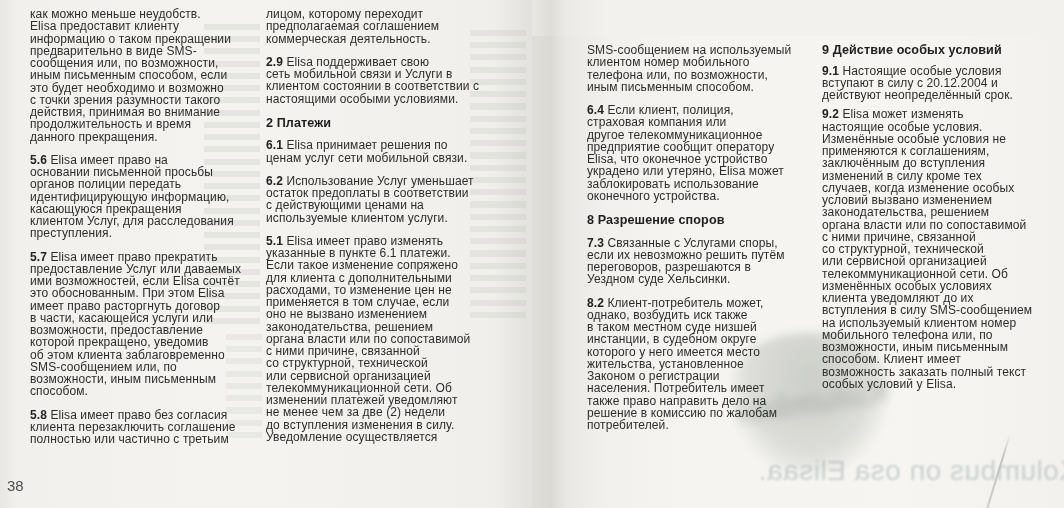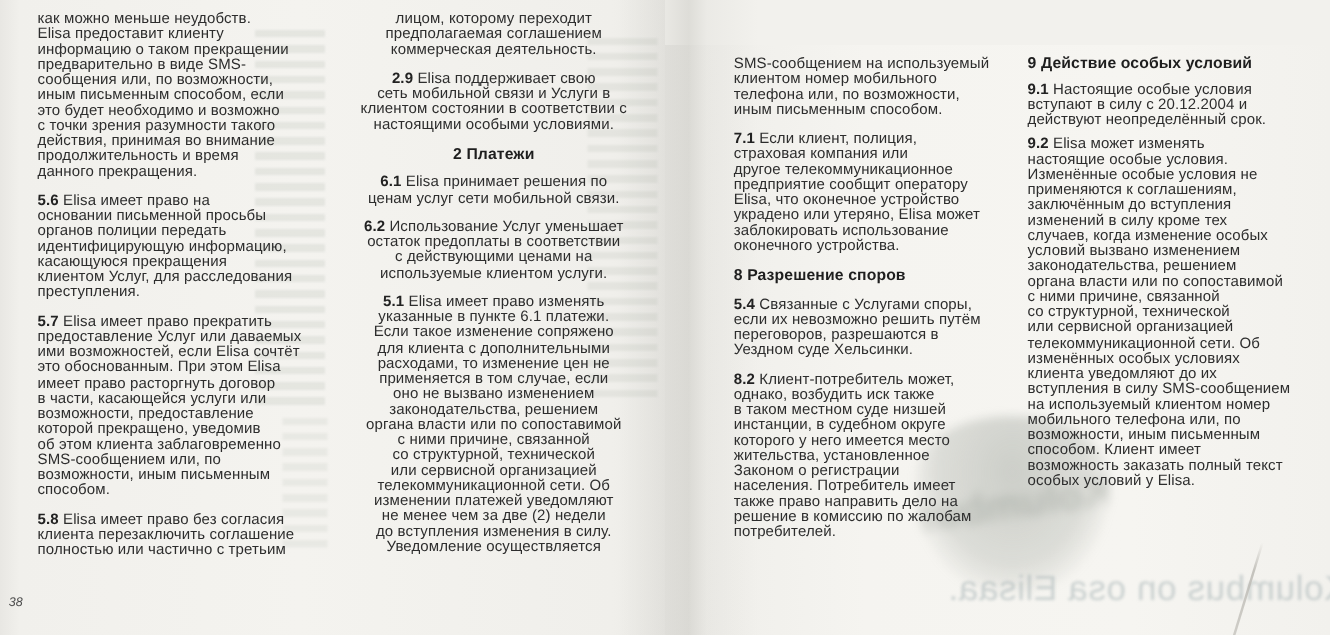--- a/index.html
+++ b/index.html
@@ -11,31 +11,31 @@
   }
   .page{position:absolute;top:0;height:508px;overflow:hidden;}
   .page-left{left:0;width:532px;
     background:linear-gradient(90deg,#e8e7e3 0px,#f1f0ec 16px,#f4f3ef 45%,#f0efeb 92%,#eae9e5 100%);}
   .page-right{left:532px;width:532px;
     background:linear-gradient(90deg,#e7e6e2 0px,#efeeea 22px,#f5f4f0 30%,#f6f5f1 70%,#f2f1ed 100%);margin-top:36px;}
   .gutter{position:absolute;left:495px;top:0;width:112px;height:508px;pointer-events:none;
     background:linear-gradient(90deg,rgba(105,105,95,0) 0%,rgba(105,105,95,0.07) 34%,rgba(105,105,95,0.15) 50%,rgba(105,105,95,0.05) 63%,rgba(105,105,95,0) 100%);}
   .col{position:absolute;top:8px;font-size:12px;line-height:12.25px;letter-spacing:0.1px;z-index:3;}
   .col-1{left:30px;width:240px;}
-  .col-2{left:266px;width:258px;text-align:center;}
+  .col-2{left:266px;width:258px;}
   .col-3{left:55px;width:232px;}   
   .col-4{left:290px;width:244px;}  
   .para{margin:0 0 11px 0;}
   .para .body{white-space:pre-line;}
   .num{font-weight:bold;color:#222;}
   h3.h{font-size:12.6px;line-height:12.6px;margin:12px 0 10px 0;font-weight:bold;color:#1e1e1e;letter-spacing:0.1px;}
   .col > :first-child{margin-top:0;}
   .col-4 .para{margin-bottom:7px;}
   .col-4 h3.h{margin:0 0 8px 0;}
-  .pagenum{position:absolute;font-size:10px;color:#4c4c4c;z-index:3;font-style:italic;}
+  .pagenum{position:absolute;font-size:15px;color:#4c4c4c;z-index:3;}
   .pagenum-left{left:7px;top:477px;}
   .pagenum-right{left:508px;top:472px;} 
   
   .ghost-strip{position:absolute;z-index:1;opacity:.55;filter:blur(.7px);pointer-events:none;
     background:repeating-linear-gradient(180deg,rgba(152,163,150,.30) 0px,rgba(152,163,150,.30) 6px,rgba(152,163,150,0) 6px,rgba(152,163,150,0) 12.25px);}
   .ghost-strip-1{left:204px;top:24px;width:56px;height:300px;}
   .ghost-strip-2{left:226px;top:334px;width:36px;height:104px;opacity:.4;}
   .ghost-strip-3{left:470px;top:30px;width:56px;height:288px;opacity:.45;}
   .mug-ghost{position:absolute;left:201px;top:297px;width:154px;height:140px;z-index:1;
     border-radius:48% 48% 44% 44% / 34% 34% 58% 58%;
@@ -136,30 +136,30 @@
     <span class="mug-word">Kolumbus</span>
   </div>
   <div class="ghost-bottom">Kolumbus on osa Elisaa.</div>
   <div class="crease"></div>
 
   <div class="col col-3">
     <p class="para"><span class="body">SMS-сообщением на используемый
 клиентом номер мобильного
 телефона или, по возможности,
 иным письменным способом.</span></p>
-    <p class="para"><b class="num">7.1</b><span class="body"> Если клиент, полиция,
+    <p class="para"><b class="num">6.4</b><span class="body"> Если клиент, полиция,
 страховая компания или
 другое телекоммуникационное
 предприятие сообщит оператору
 Elisa, что оконечное устройство
 украдено или утеряно, Elisa может
 заблокировать использование
 оконечного устройства.</span></p>
     <h3 class="h">8 Разрешение споров</h3>
-    <p class="para"><b class="num">5.4</b><span class="body"> Связанные с Услугами споры,
+    <p class="para"><b class="num">7.3</b><span class="body"> Связанные с Услугами споры,
 если их невозможно решить путём
 переговоров, разрешаются в
 Уездном суде Хельсинки.</span></p>
     <p class="para"><b class="num">8.2</b><span class="body"> Клиент-потребитель может,
 однако, возбудить иск также
 в таком местном суде низшей
 инстанции, в судебном округе
 которого у него имеется место
 жительства, установленное
 Законом о регистрации

